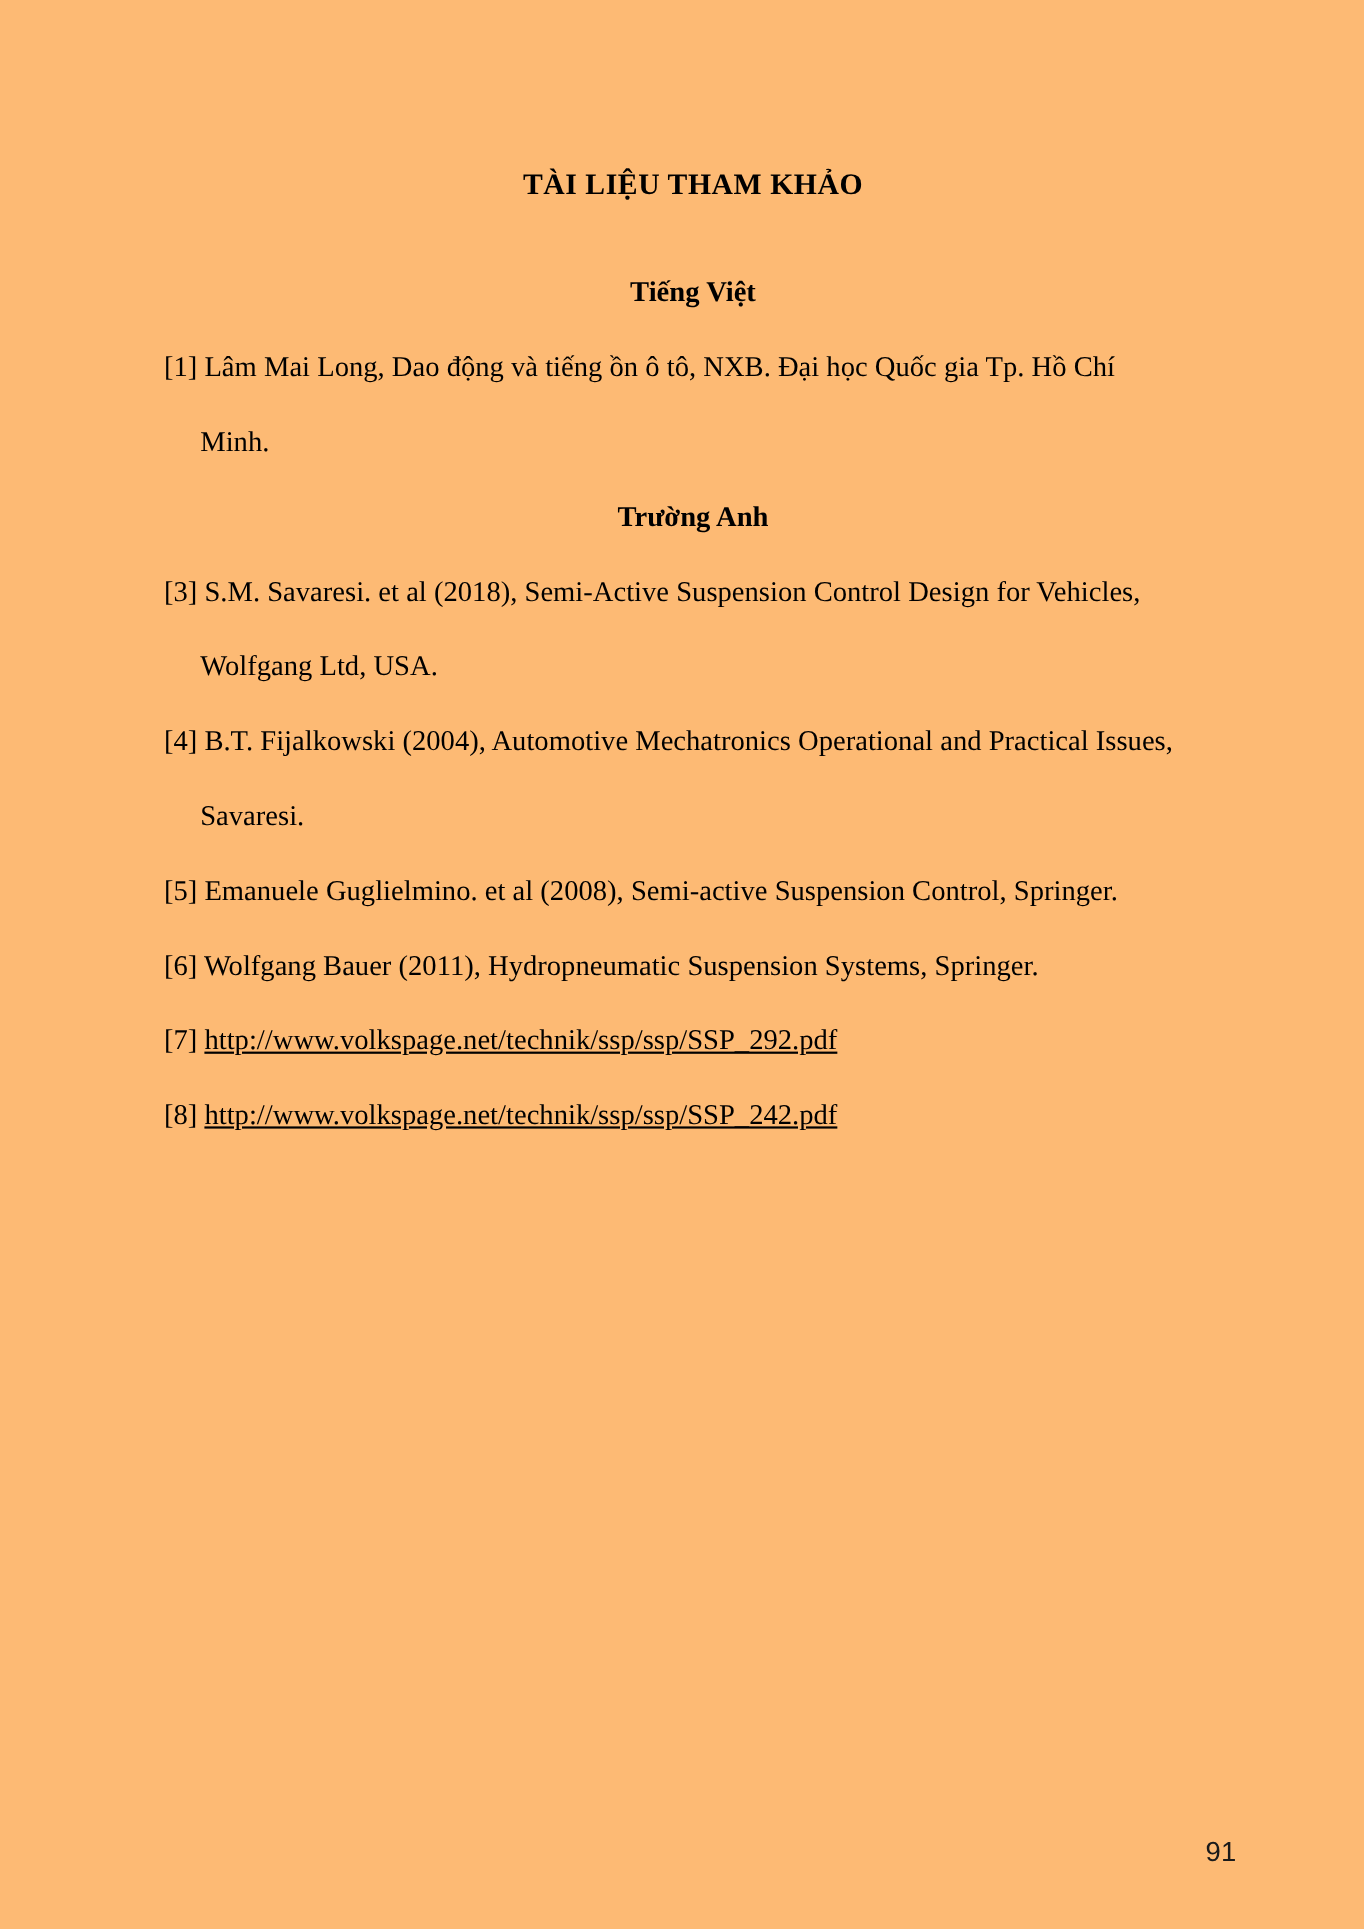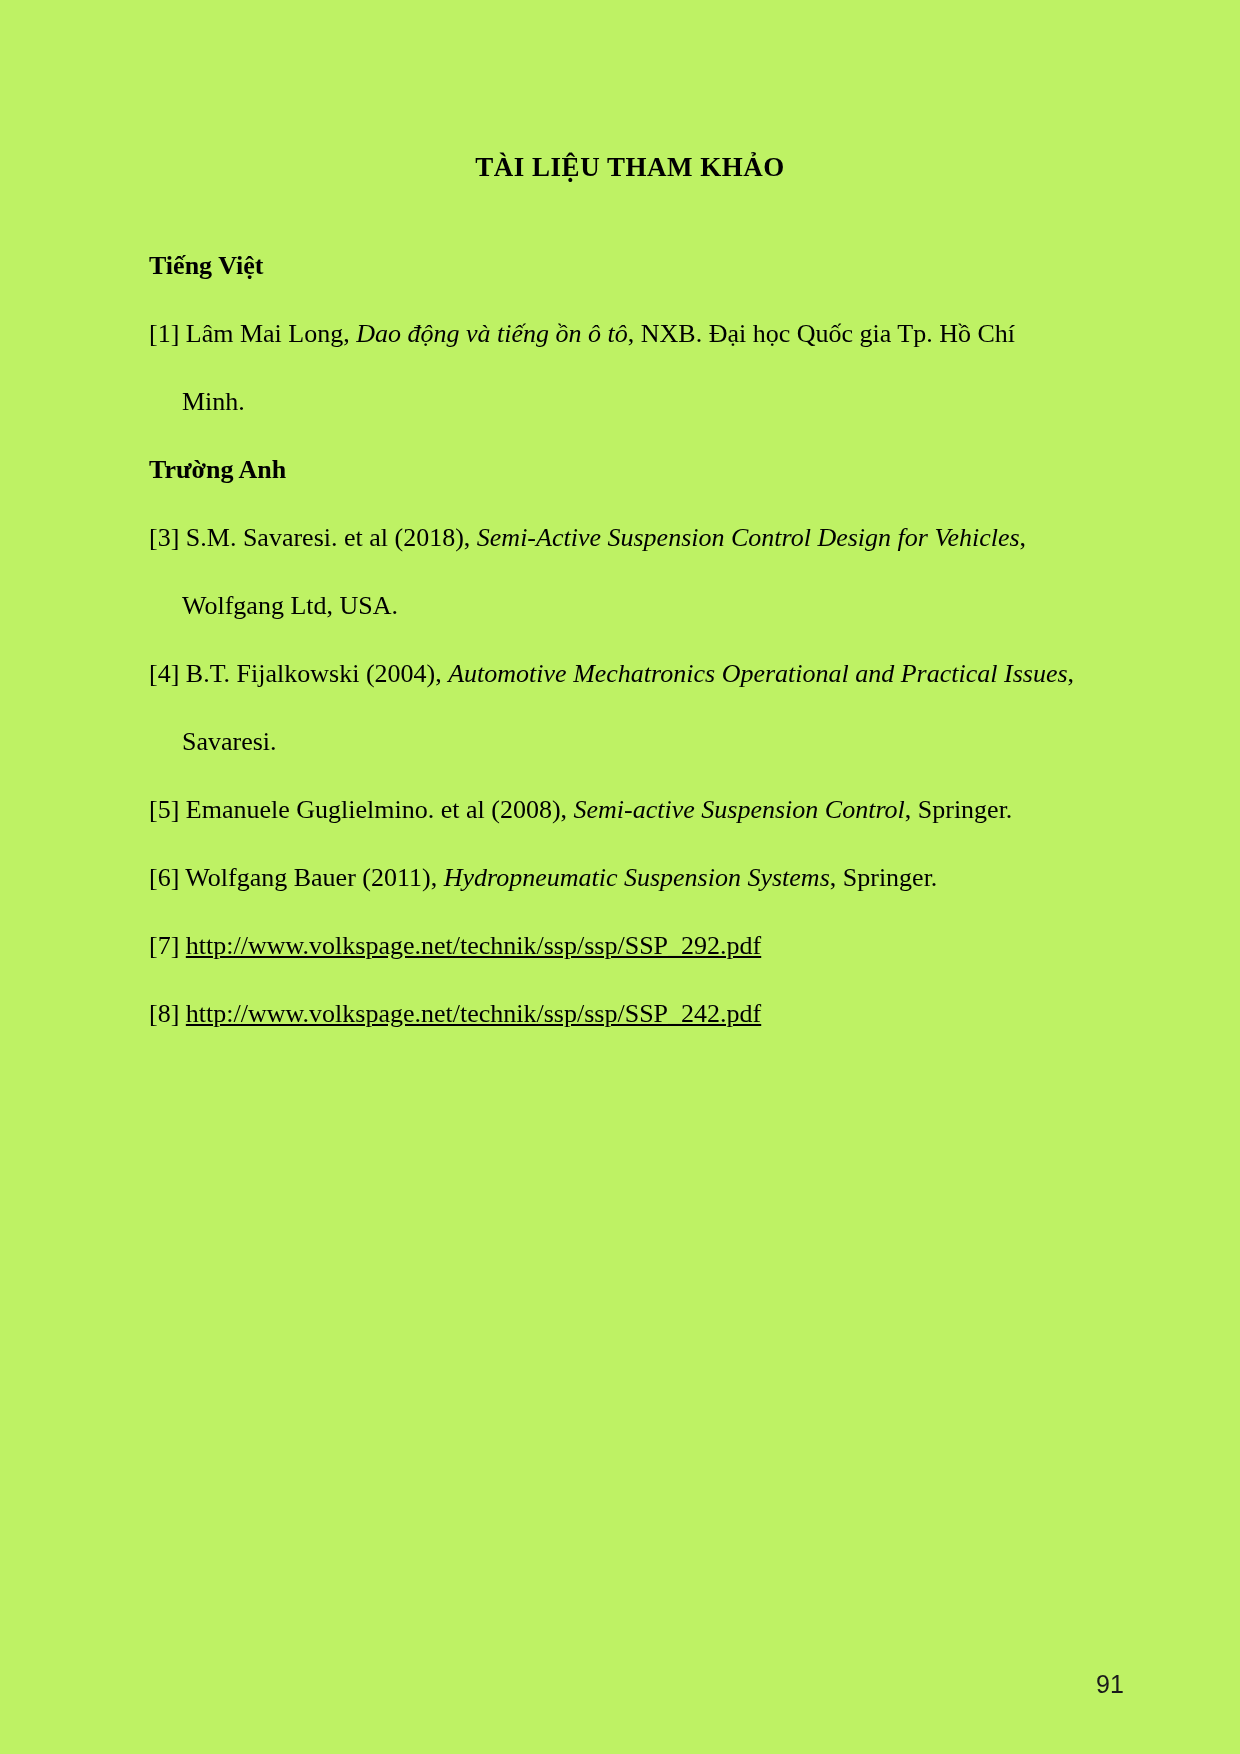--- a/index.html
+++ b/index.html
@@ -4,21 +4,21 @@
 <style>
   html, body {
     margin: 0;
     padding: 0;
     background: #ffffff;
   }
   .page {
     position: relative;
     width: 1240px;
     height: 1754px;
-    background: #bef264;
+    background: #fdba74;
     font-family: "Liberation Serif", "DejaVu Serif", serif;
     color: #000000;
     overflow: hidden;
   }
   .content {
     position: absolute;
     left: 149px;
     top: 133px;
     width: 962px;
   }
@@ -30,26 +30,26 @@
   }
   .doc-title {
     text-align: center;
     font-weight: bold;
     font-size: 27px;
     letter-spacing: 0.5px;
     margin-bottom: 31px;
   }
   .heading {
     font-weight: bold;
+    text-align: center;
   }
   .ref-cont {
     padding-left: 33px;
   }
   .seg-i {
-    font-style: italic;
     text-align: center;
   }
   .seg-link {
     text-decoration: underline;
     color: #000000;
     cursor: pointer;
   }
   .page-number {
     position: absolute;
     left: 1096px;

